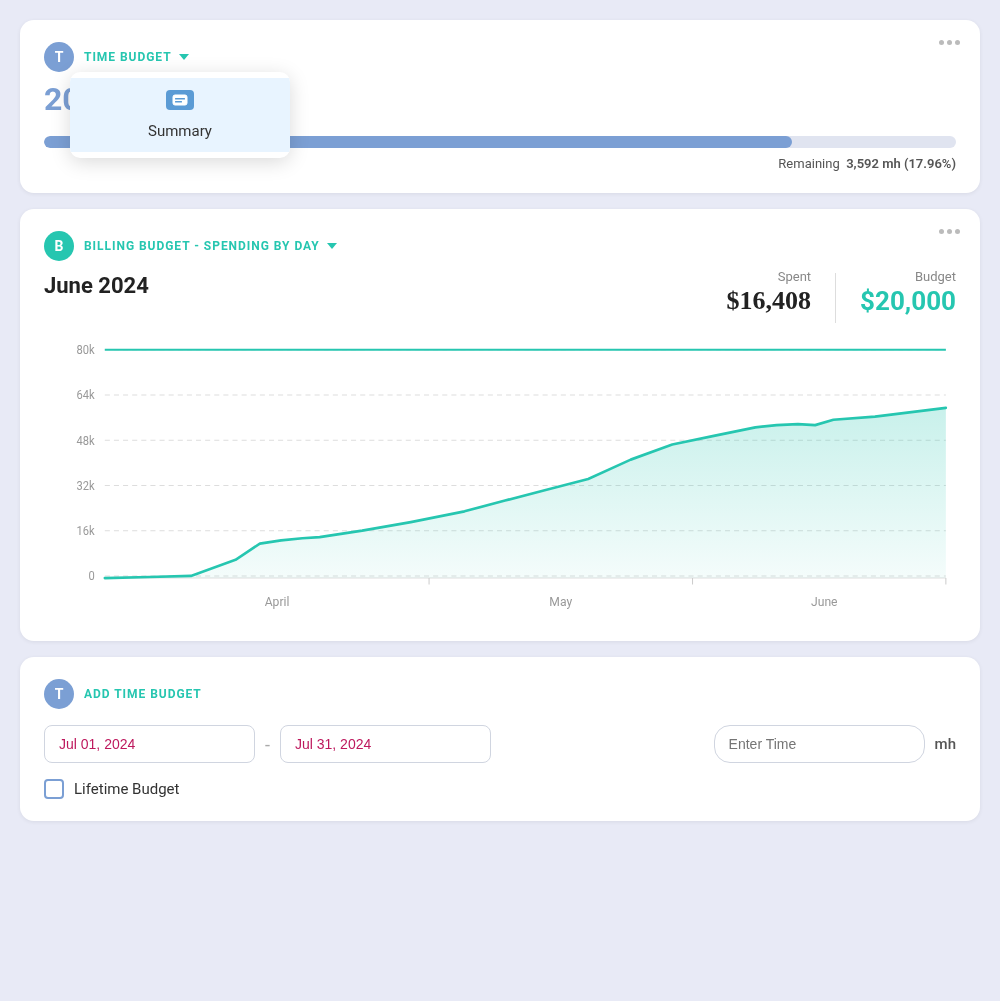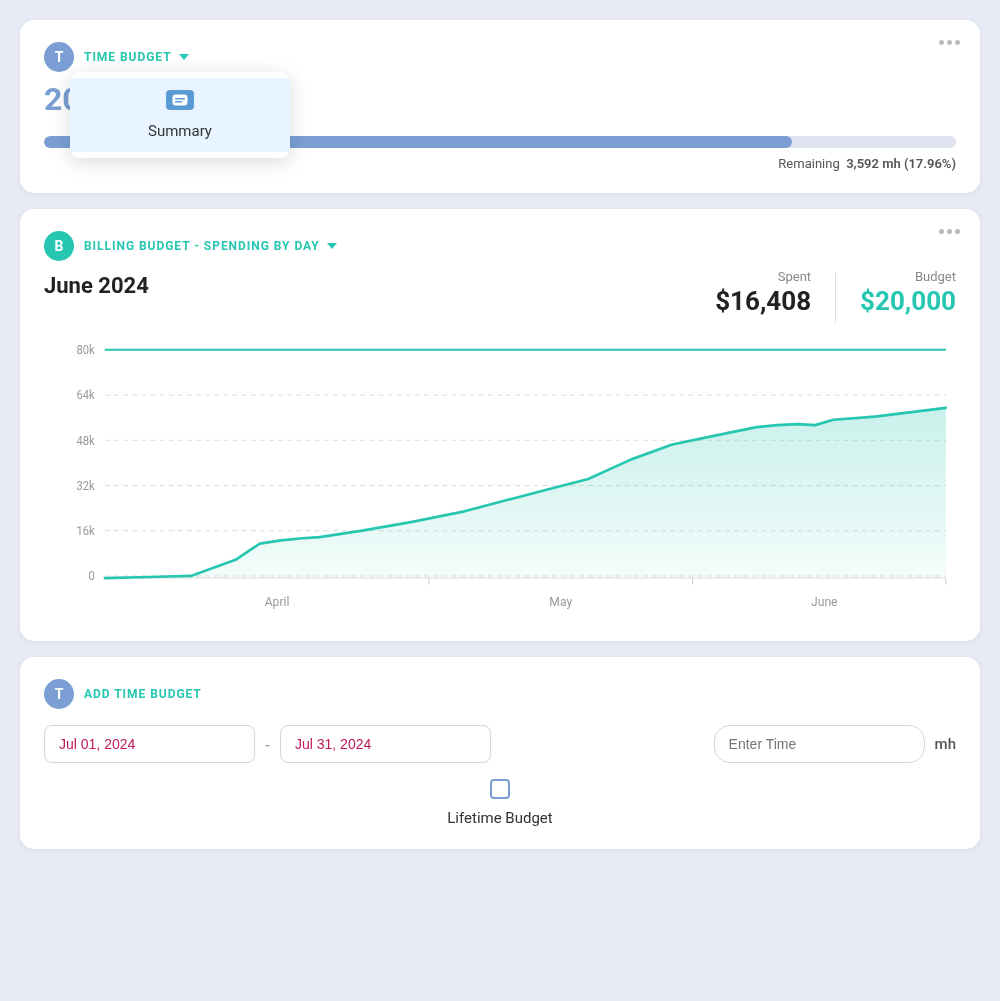--- a/index.html
+++ b/index.html
@@ -163,21 +163,21 @@
     }
     .billing-stat-label {
       font-size: 13px;
       color: #888;
       margin-bottom: 2px;
     }
     .billing-stat-value {
       font-size: 26px;
       font-weight: 700;
     }
-    .billing-stat-value.spent { color: #222; }
+    .billing-stat-value.spent { color: #222; font-family: Liberation Serif, serif; }
     .billing-stat-value.budget-val { color: #26c6b0; }
     .billing-divider {
       width: 1px;
       background: #ddd;
       height: 50px;
       margin-top: 4px;
     }
 
     
     .chart-area {
@@ -226,21 +226,20 @@
       font-size: 15px;
       color: #555;
       font-weight: 500;
     }
 
     .lifetime-row {
       display: flex;
       align-items: center;
       gap: 10px;
       margin-top: 16px;
-      flex-direction: column;
     }
     .checkbox-custom {
       width: 20px; height: 20px;
       border: 2px solid #7b9fd4;
       border-radius: 4px;
       background: #fff;
       flex-shrink: 0;
       cursor: pointer;
     }
     .lifetime-label {

